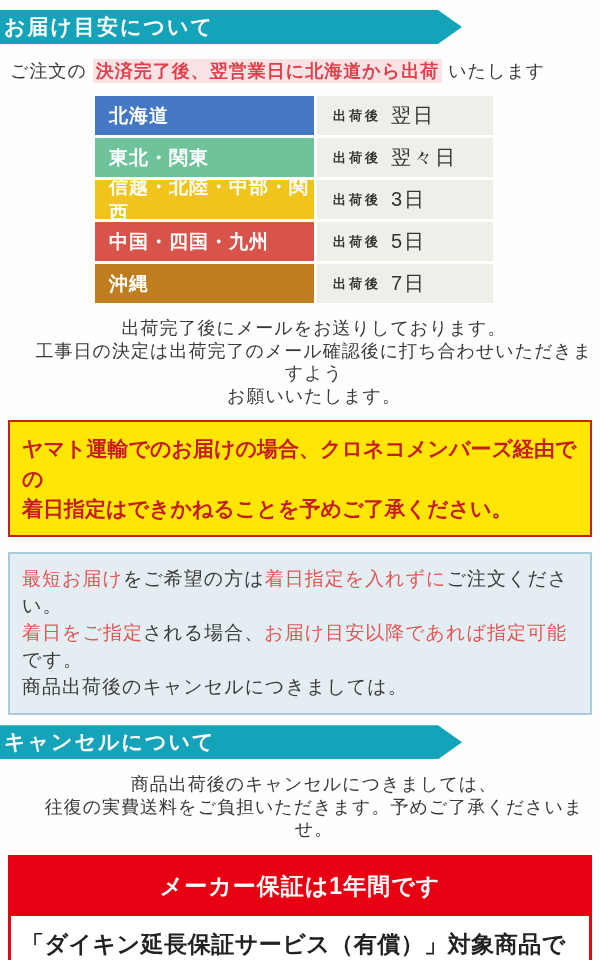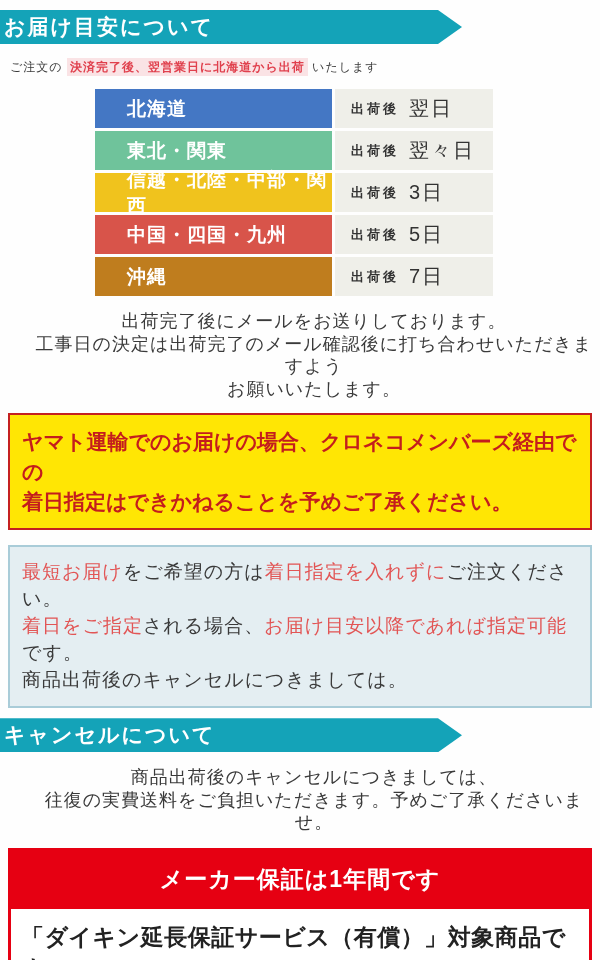--- a/index.html
+++ b/index.html
@@ -9,28 +9,28 @@
     color:#3a3a3a;box-sizing:border-box;
   }
   
   .banner{
     margin-top:10px;width:462px;height:34px;background:#14a3b8;
     clip-path:polygon(0 0,calc(100% - 24px) 0,100% 50%,calc(100% - 24px) 100%,0 100%);
     color:#fff;font-weight:bold;font-size:21px;line-height:34px;
     padding-left:4px;box-sizing:border-box;letter-spacing:2px;
   }
   
-  .intro{margin:15px 0 0 10px;font-size:12px;letter-spacing:1px;}
+  .intro{margin:15px 0 0 10px;font-size:18px;letter-spacing:1px;}
   .hl-red{color:#e0404d;background:#fae3e5;font-weight:bold;padding:2px 3px;}
   
   .ship-table{margin:13px 0 0 95px;width:398px;}
   .ship-row{display:flex;height:39px;margin-bottom:3px;}
   .cell-region{
-    width:237px;margin-right:3px;color:#fff;font-weight:bold;font-size:19px;
-    display:flex;align-items:center;padding-left:32px;box-sizing:border-box;
+    width:219px;margin-right:3px;color:#fff;font-weight:bold;font-size:19px;
+    display:flex;align-items:center;padding-left:14px;box-sizing:border-box;
     letter-spacing:1px;
   }
   .cell-days{
     flex:1;background:#efefe9;display:flex;align-items:center;
     padding-left:16px;box-sizing:border-box;color:#333;
   }
   .days-prefix{font-size:13px;font-weight:bold;letter-spacing:3px;margin-right:10px;}
   .days-value{font-size:20px;letter-spacing:2px;}
   
   .para{margin:14px 0 0 28px;font-size:18px;line-height:1.25;letter-spacing:1px;text-align:center;}

